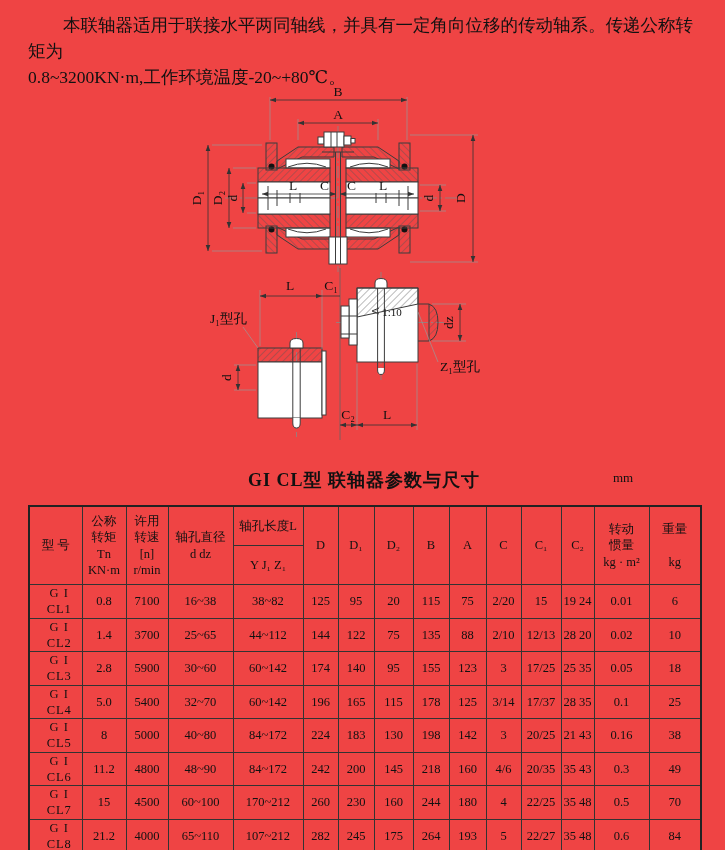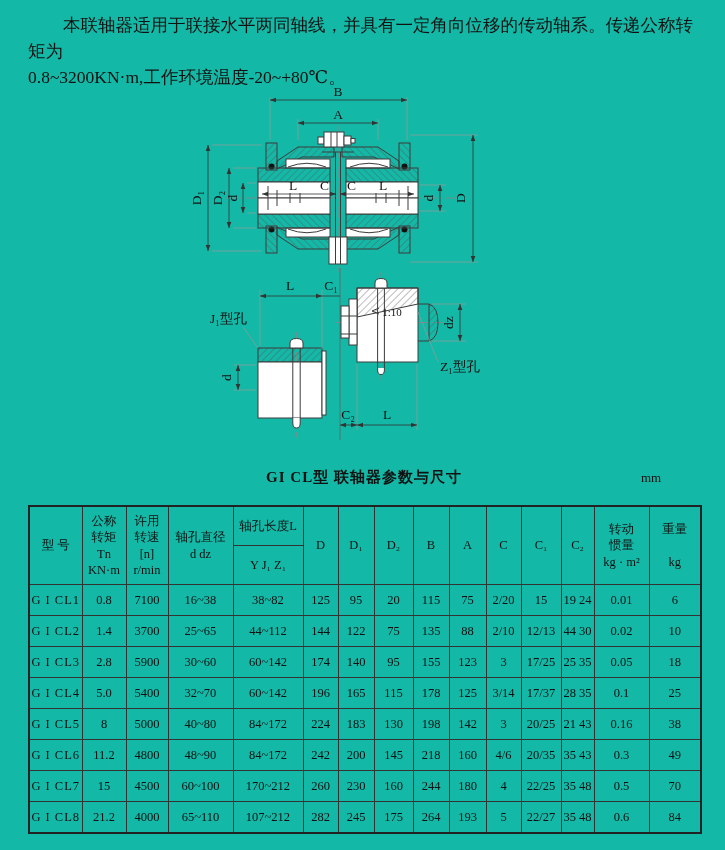--- a/index.html
+++ b/index.html
@@ -1,31 +1,31 @@
 <!DOCTYPE html>
 <html><head>
 <meta charset="utf-8">
 <style>
   html,body{margin:0;padding:0;background:#fff;}
-  .page{position:relative;width:725px;height:850px;background:#14b8a6;overflow:hidden;
+  .page{position:relative;width:725px;height:850px;background:#ef4444;overflow:hidden;
         font-family:"Liberation Serif","DejaVu Serif",serif;color:#111;}
   .intro{position:absolute;left:28px;top:12px;width:668px;font-size:17.5px;line-height:26px;}
   .intro .l1{display:block;text-indent:2em;}
   .intro .l2{display:block;}
   .diagram{position:absolute;left:0;top:85px;}
   .tbl-caption{position:absolute;left:28px;top:468px;width:672px;height:24px;}
-  .tbl-title{display:block;text-align:center;font-size:15px;font-weight:bold;letter-spacing:1px;}
-  .tbl-unit{position:absolute;left:613px;top:2px;font-size:13px;font-weight:normal;}
+  .tbl-title{display:block;text-align:center;font-size:18px;font-weight:bold;letter-spacing:1px;}
+  .tbl-unit{position:absolute;left:585px;top:2px;font-size:13px;font-weight:normal;}
   table.spec{position:absolute;left:28px;top:505px;width:672px;border-collapse:collapse;
              table-layout:fixed;border:2px solid #222;}
   table.spec th,table.spec td{border:1px solid #333;text-align:center;vertical-align:middle;
              font-weight:normal;white-space:pre-line;padding:0 1px;font-size:12.5px;line-height:1.3;}
   table.spec thead th{font-size:12.5px;}
   table.spec tbody td{height:30px;}
-  table.spec td:first-child{letter-spacing:1px;}
+  table.spec td:first-child{letter-spacing:1px;padding-left:8px;}
   
   .ln{stroke:#3c3c3c;stroke-width:1;fill:none;}
   .fw{fill:#fff;stroke:#3c3c3c;stroke-width:1;}
   .fh{fill:url(#hatch);stroke:#3c3c3c;stroke-width:1;}
   .thin{stroke:#999;stroke-width:0.7;fill:none;}
   .cl{stroke:#888;stroke-width:0.8;stroke-dasharray:12 3 2 3;fill:none;}
   .dim{stroke:#333;stroke-width:0.8;fill:none;}
   .dt{font-family:"Liberation Serif","DejaVu Serif",serif;font-size:13.5px;fill:#111;}
   .dts{font-family:"Liberation Serif","DejaVu Serif",serif;font-size:11px;fill:#111;}
 </style>
@@ -273,21 +273,21 @@
           <td>3700</td>
           <td>25~65</td>
           <td>44~112</td>
           <td>144</td>
           <td>122</td>
           <td>75</td>
           <td>135</td>
           <td>88</td>
           <td>2/10</td>
           <td>12/13</td>
-          <td>44 30</td>
+          <td>28 20</td>
           <td>0.02</td>
           <td>10</td>
         </tr>
         <tr>
           <td>G I CL3</td>
           <td>2.8</td>
           <td>5900</td>
           <td>30~60</td>
           <td>60~142</td>
           <td>174</td>

